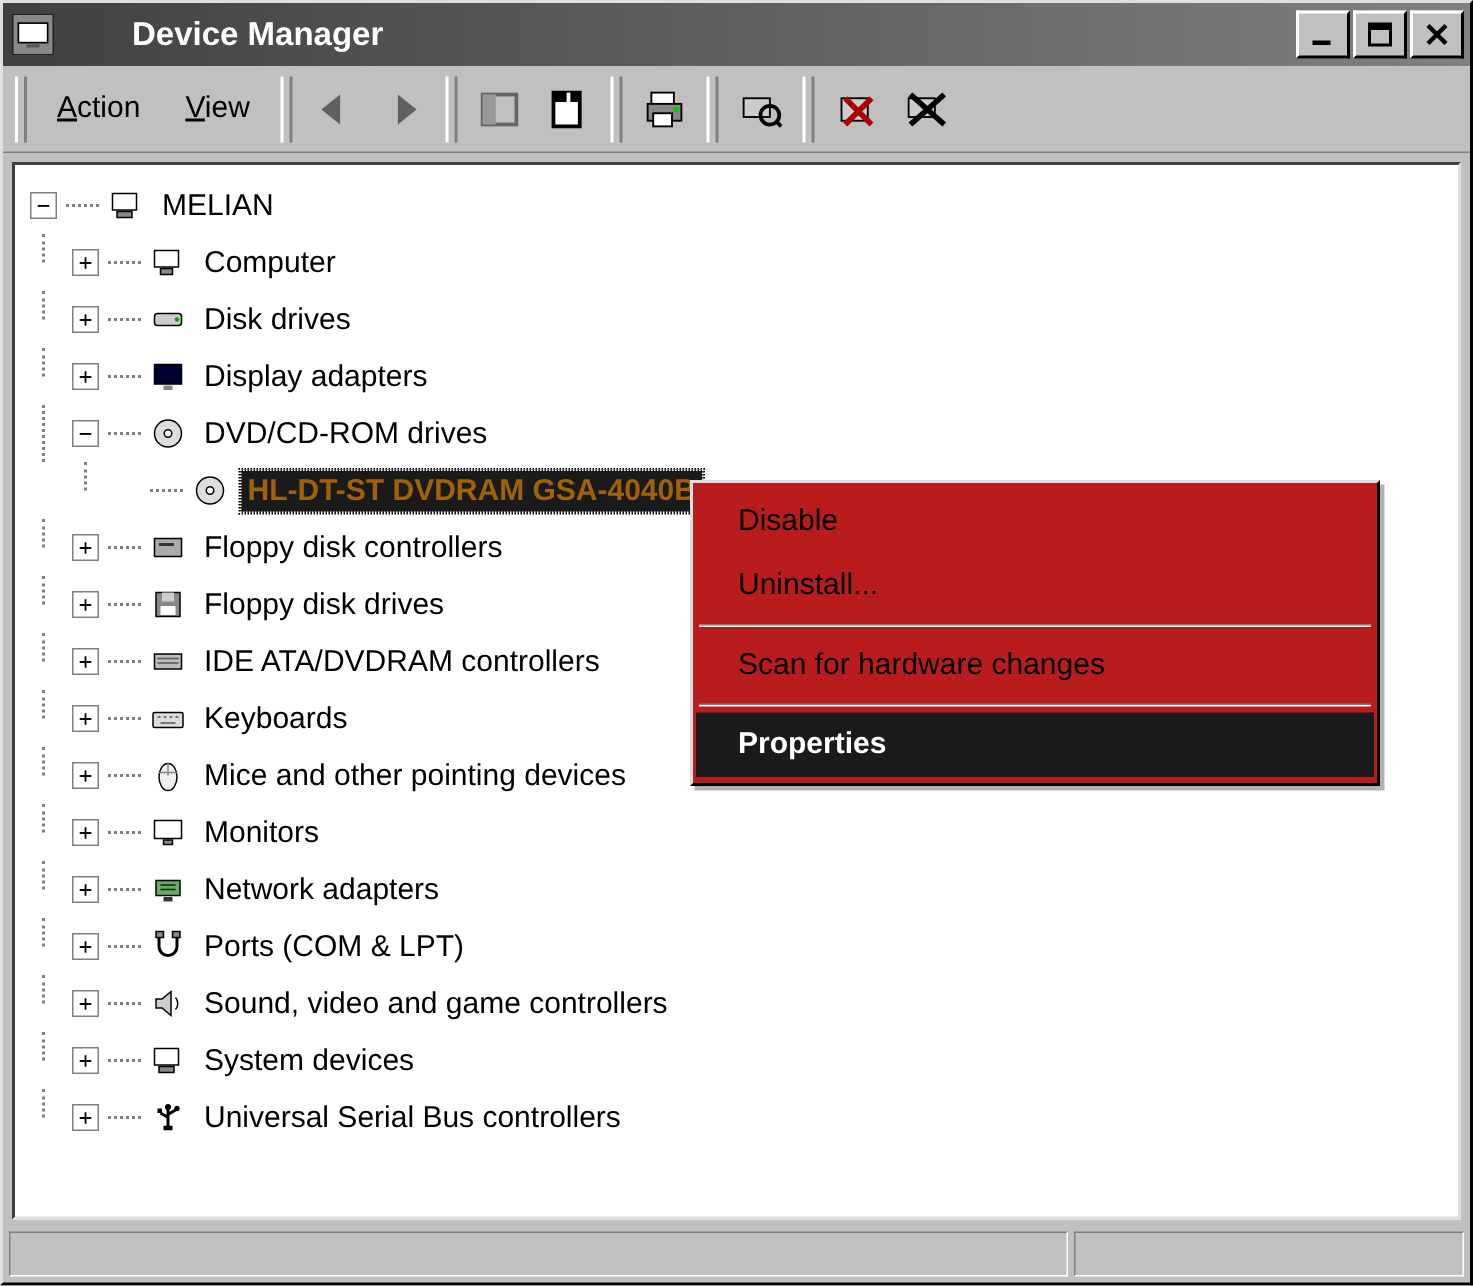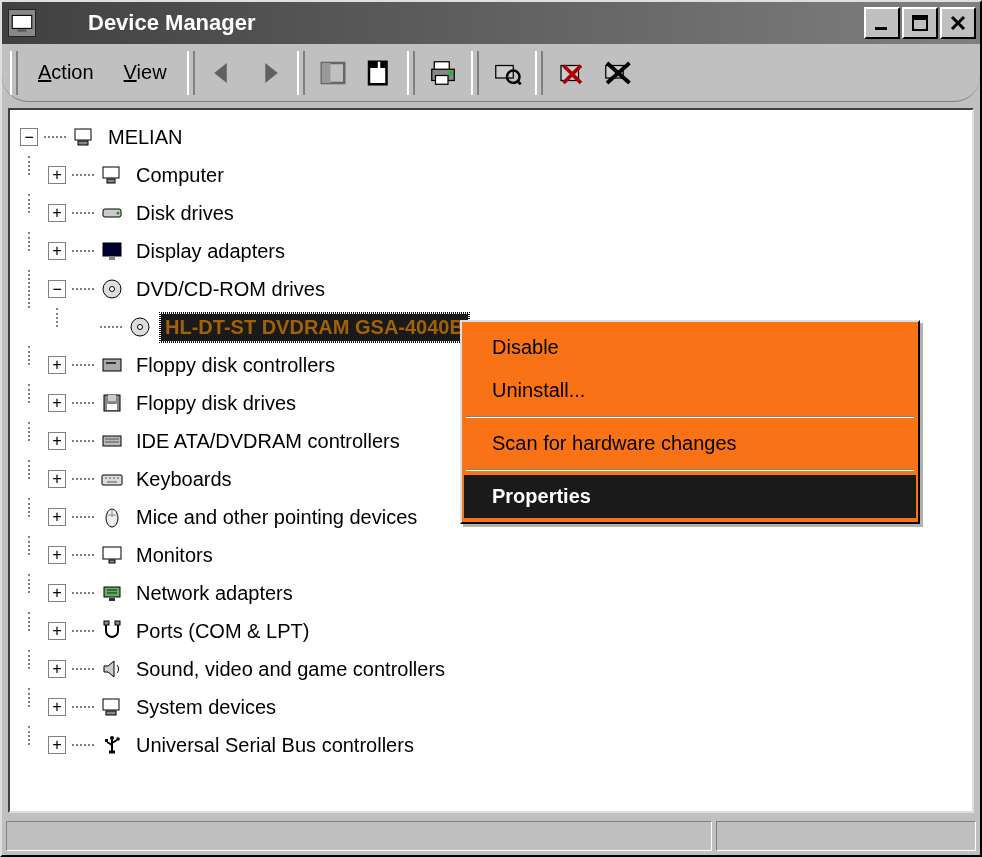--- a/index.html
+++ b/index.html
@@ -55,21 +55,20 @@
   }
   .win-btn svg { width: 18px; height: 18px; }
   .toolbar {
     display: flex;
     align-items: center;
     height: 58px;
     padding: 2px 4px;
     background: #c0c0c0;
     border-bottom: 1px solid #808080;
     gap: 2px;
-    border-radius: 26px;
   }
   .toolbar .grip {
     width: 8px; height: 44px;
     border-left: 2px solid #fff;
     border-right: 2px solid #808080;
     margin: 0 4px;
   }
   .menu-item {
     padding: 4px 14px;
     font-size: 20px;
@@ -150,21 +149,21 @@
     top: 0;
     bottom: 50%;
     border-left: 2px dotted #808080;
   }
   .tree > ul > li::before { border: none; }
   .context-menu {
     position: absolute;
     left: 450px;
     top: 210px;
     width: 460px;
-    background: #f97316;
+    background: #b91c1c;
     border: 2px solid #000;
     border-top-color: #dfdfdf;
     border-left-color: #dfdfdf;
     box-shadow: 3px 3px 0 rgba(0,0,0,0.3);
     padding: 4px 2px;
   }
   .ctx-item {
     padding: 10px 28px;
     font-size: 20px;
     cursor: pointer;

